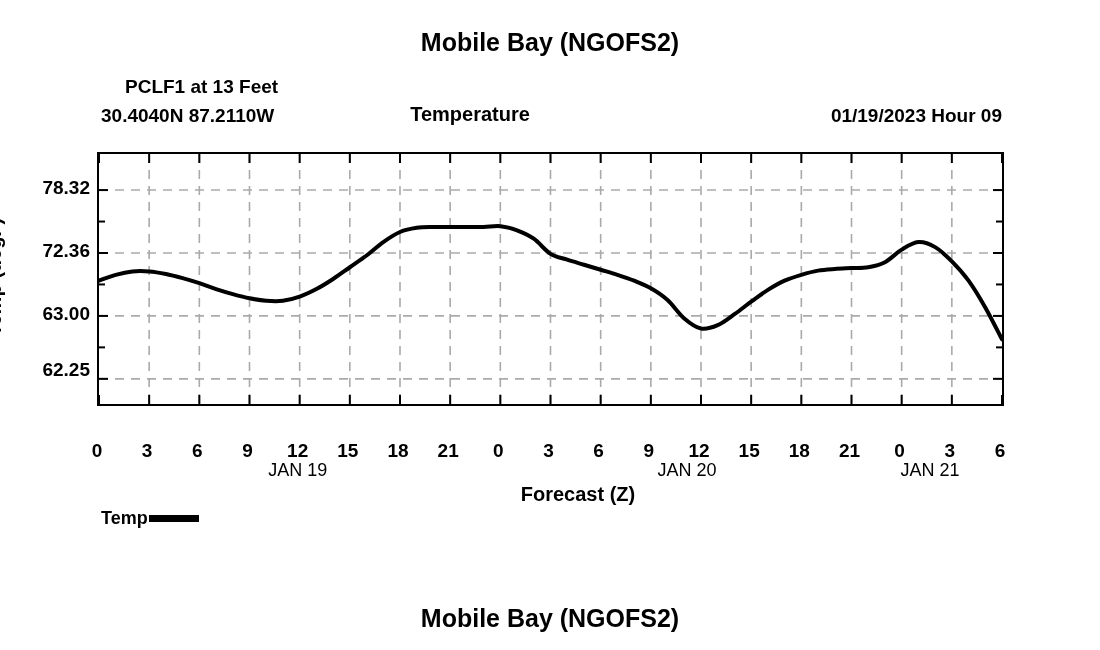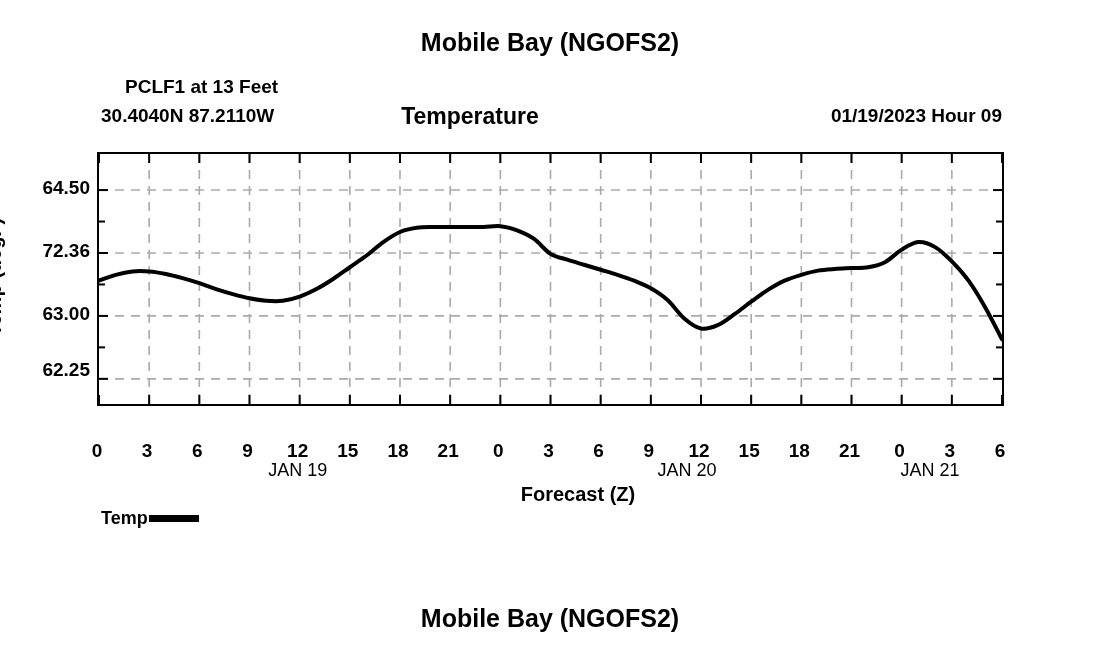--- a/index.html
+++ b/index.html
@@ -34,21 +34,21 @@
     font-size: 19px;
     margin-left: 24px;
   }
   #coords-line {
     left: 101px; top: 105px;
     font-size: 19px;
   }
   #subtitle {
     left: 0; top: 103px; width: 940px;
     text-align: center;
-    font-size: 23px;
+    font-size: 20px;
   }
   #run-stamp {
     right: 98px; top: 105px;
     font-size: 19px;
   }
 
   
   #plot-frame {
     position: absolute;
     left: 97px;
@@ -220,21 +220,21 @@
       <line x1="860.8333333333333" y1="258" x2="860.8333333333333" y2="249" stroke="#000" stroke-width="2"></line>
       <line x1="911" y1="8" x2="911" y2="17" stroke="#000" stroke-width="2"></line>
       <line x1="911" y1="258" x2="911" y2="249" stroke="#000" stroke-width="2"></line>
     </svg>
 </div>
 
 <div id="y-tick-labels">
     <div class="ylabel" style="top: 370px;">62.25</div>
     <div class="ylabel" style="top: 313.913px;">63.00</div>
     <div class="ylabel" style="top: 250.993px;">72.36</div>
-    <div class="ylabel" style="top: 188.074px;">64.50</div>
+    <div class="ylabel" style="top: 188.074px;">78.32</div>
   </div>
 <div id="x-tick-labels">
     <div class="xlabel" style="left: 97px;">0</div>
     <div class="xlabel" style="left: 147.167px;">3</div>
     <div class="xlabel" style="left: 197.333px;">6</div>
     <div class="xlabel" style="left: 247.5px;">9</div>
     <div class="xlabel" style="left: 297.667px;">12</div>
     <div class="xlabel" style="left: 347.833px;">15</div>
     <div class="xlabel" style="left: 398px;">18</div>
     <div class="xlabel" style="left: 448.167px;">21</div>

